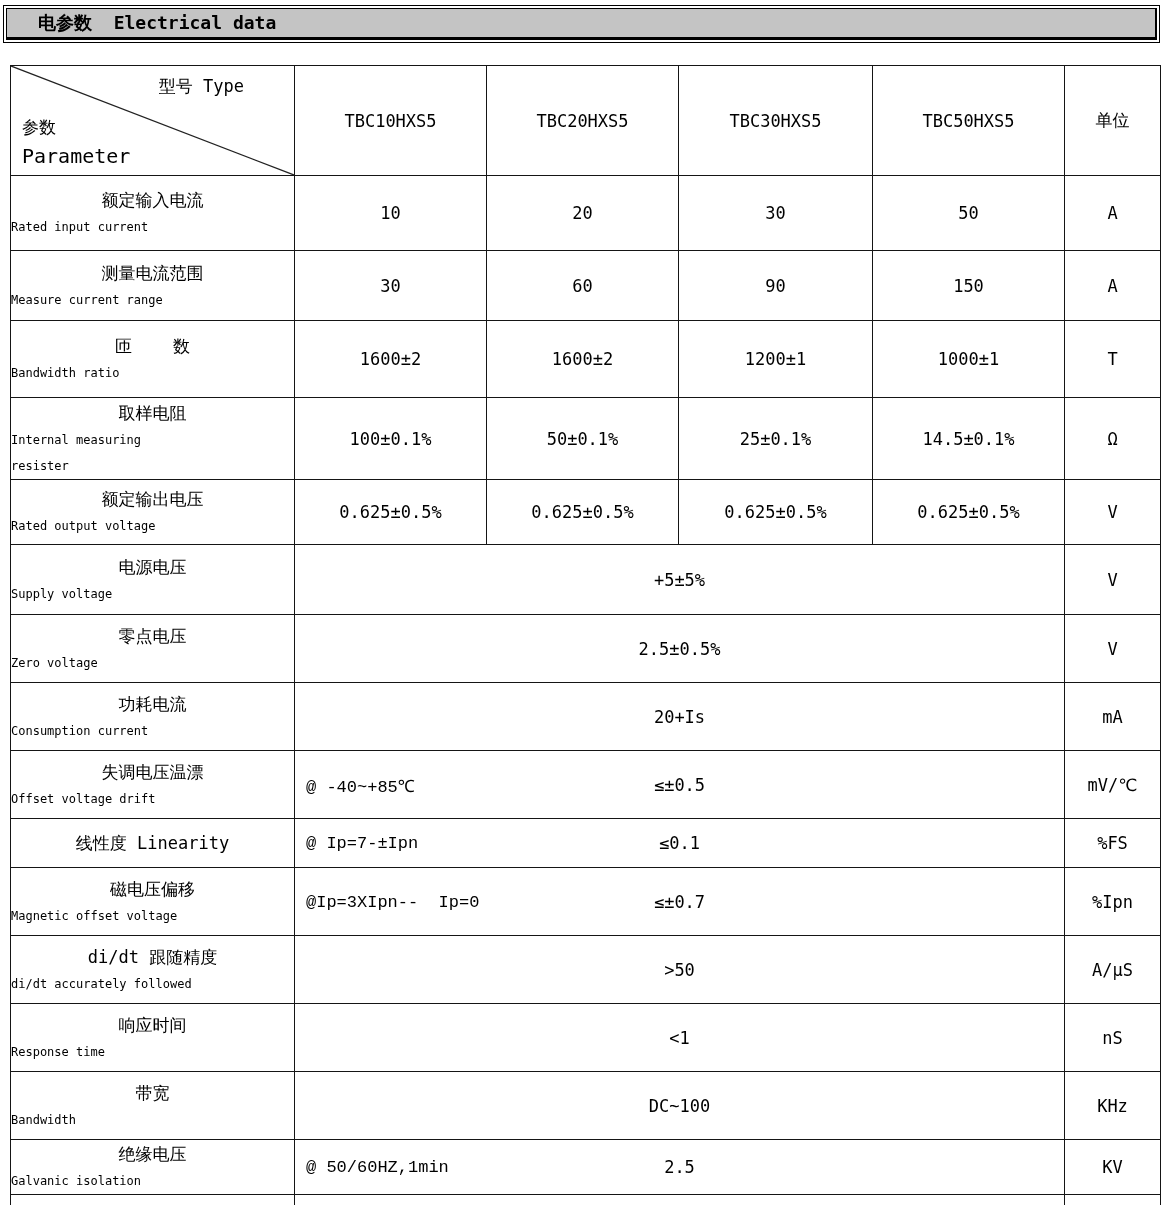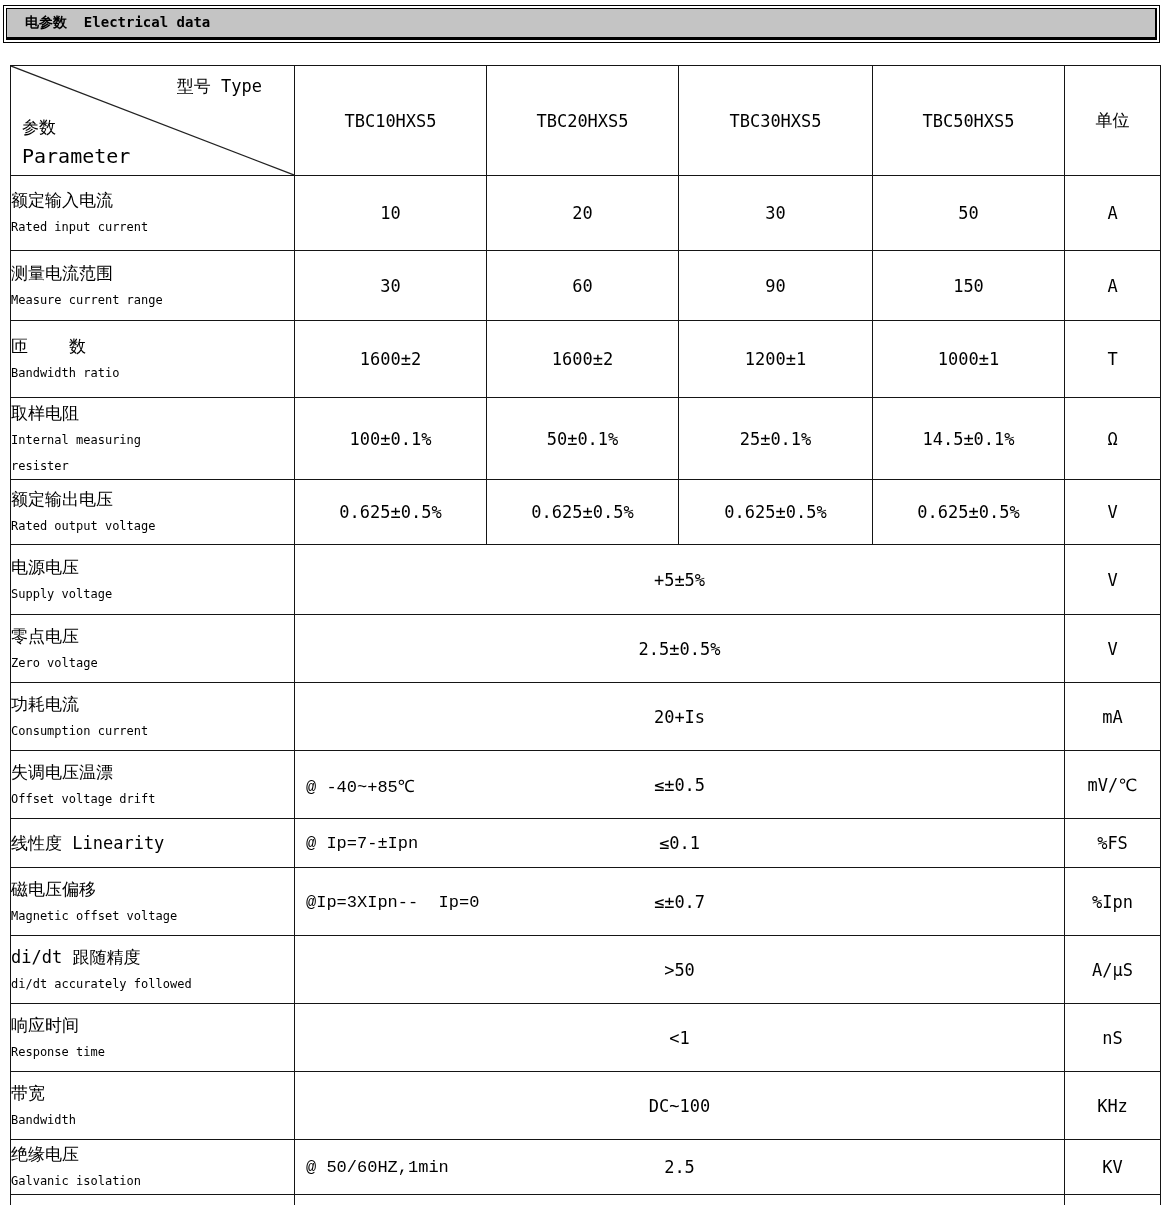--- a/index.html
+++ b/index.html
@@ -11,52 +11,52 @@
 
   
   .title-outer {
     position:absolute; left:3px; top:5px; width:1157px; height:38px;
     box-sizing:border-box; border:1px solid #000; background:#fff; padding:2px;
   }
   .title-inner {
     width:100%; height:100%; box-sizing:border-box;
     background:#c4c4c4; border:1px solid #000;
     border-right-width:2px; border-bottom-width:3px;
-    display:flex; align-items:center; padding-left:18px;
-    font-weight:bold; font-size:14px; white-space:pre;
+    display:flex; align-items:center; padding-left:31px;
+    font-weight:bold; font-size:18px; white-space:pre;
   }
 
   
   .tbl {
     position:absolute; left:10px; top:65px;
     border-collapse:collapse; table-layout:fixed;
   }
   .tbl td {
     border:1px solid #151515; vertical-align:middle;
     font-size:17px; padding:0; overflow:hidden;
   }
   tr.h110{height:110px} tr.h82{height:82px} tr.h75{height:75px}
   tr.h70{height:70px}  tr.h68{height:68px} tr.h67{height:49px}
   tr.h65{height:65px}  tr.h63{height:77px} tr.h10{height:10px}
 
   .label { padding-left:10px; }
-  .zh { display:block; white-space:pre; line-height:28px; }
+  .zh { display:block; white-space:pre; line-height:28px;text-align:center; }
   .en { display:block; white-space:pre-line; font-size:12px; line-height:26px; }
   .en:empty { display:none; }
   .val, .unit, .mhead { text-align:center; }
 
   .span-cell { position:relative; text-align:center; }
   .cond {
     position:absolute; left:11px; top:50%;
     transform:translateY(-50%); white-space:pre;font-family:Liberation Mono, monospace;
   }
 
   .corner { position:relative; }
   .corner svg { position:absolute; left:0; top:0; width:100%; height:100%; display:block; }
-  .type-label { position:absolute; top:9px; right:32px; white-space:pre; }
+  .type-label { position:absolute; top:9px; right:50px; white-space:pre; }
   .p-zh { position:absolute; left:11px; bottom:36px; }
   .p-en { position:absolute; left:11px; bottom:7px; font-size:20px; }
 
   .nb { border-bottom:none !important; }
 </style>
 </head>
 <body>
 
 <div class="title-outer">
   <div class="title-inner">电参数  Electrical data</div>

